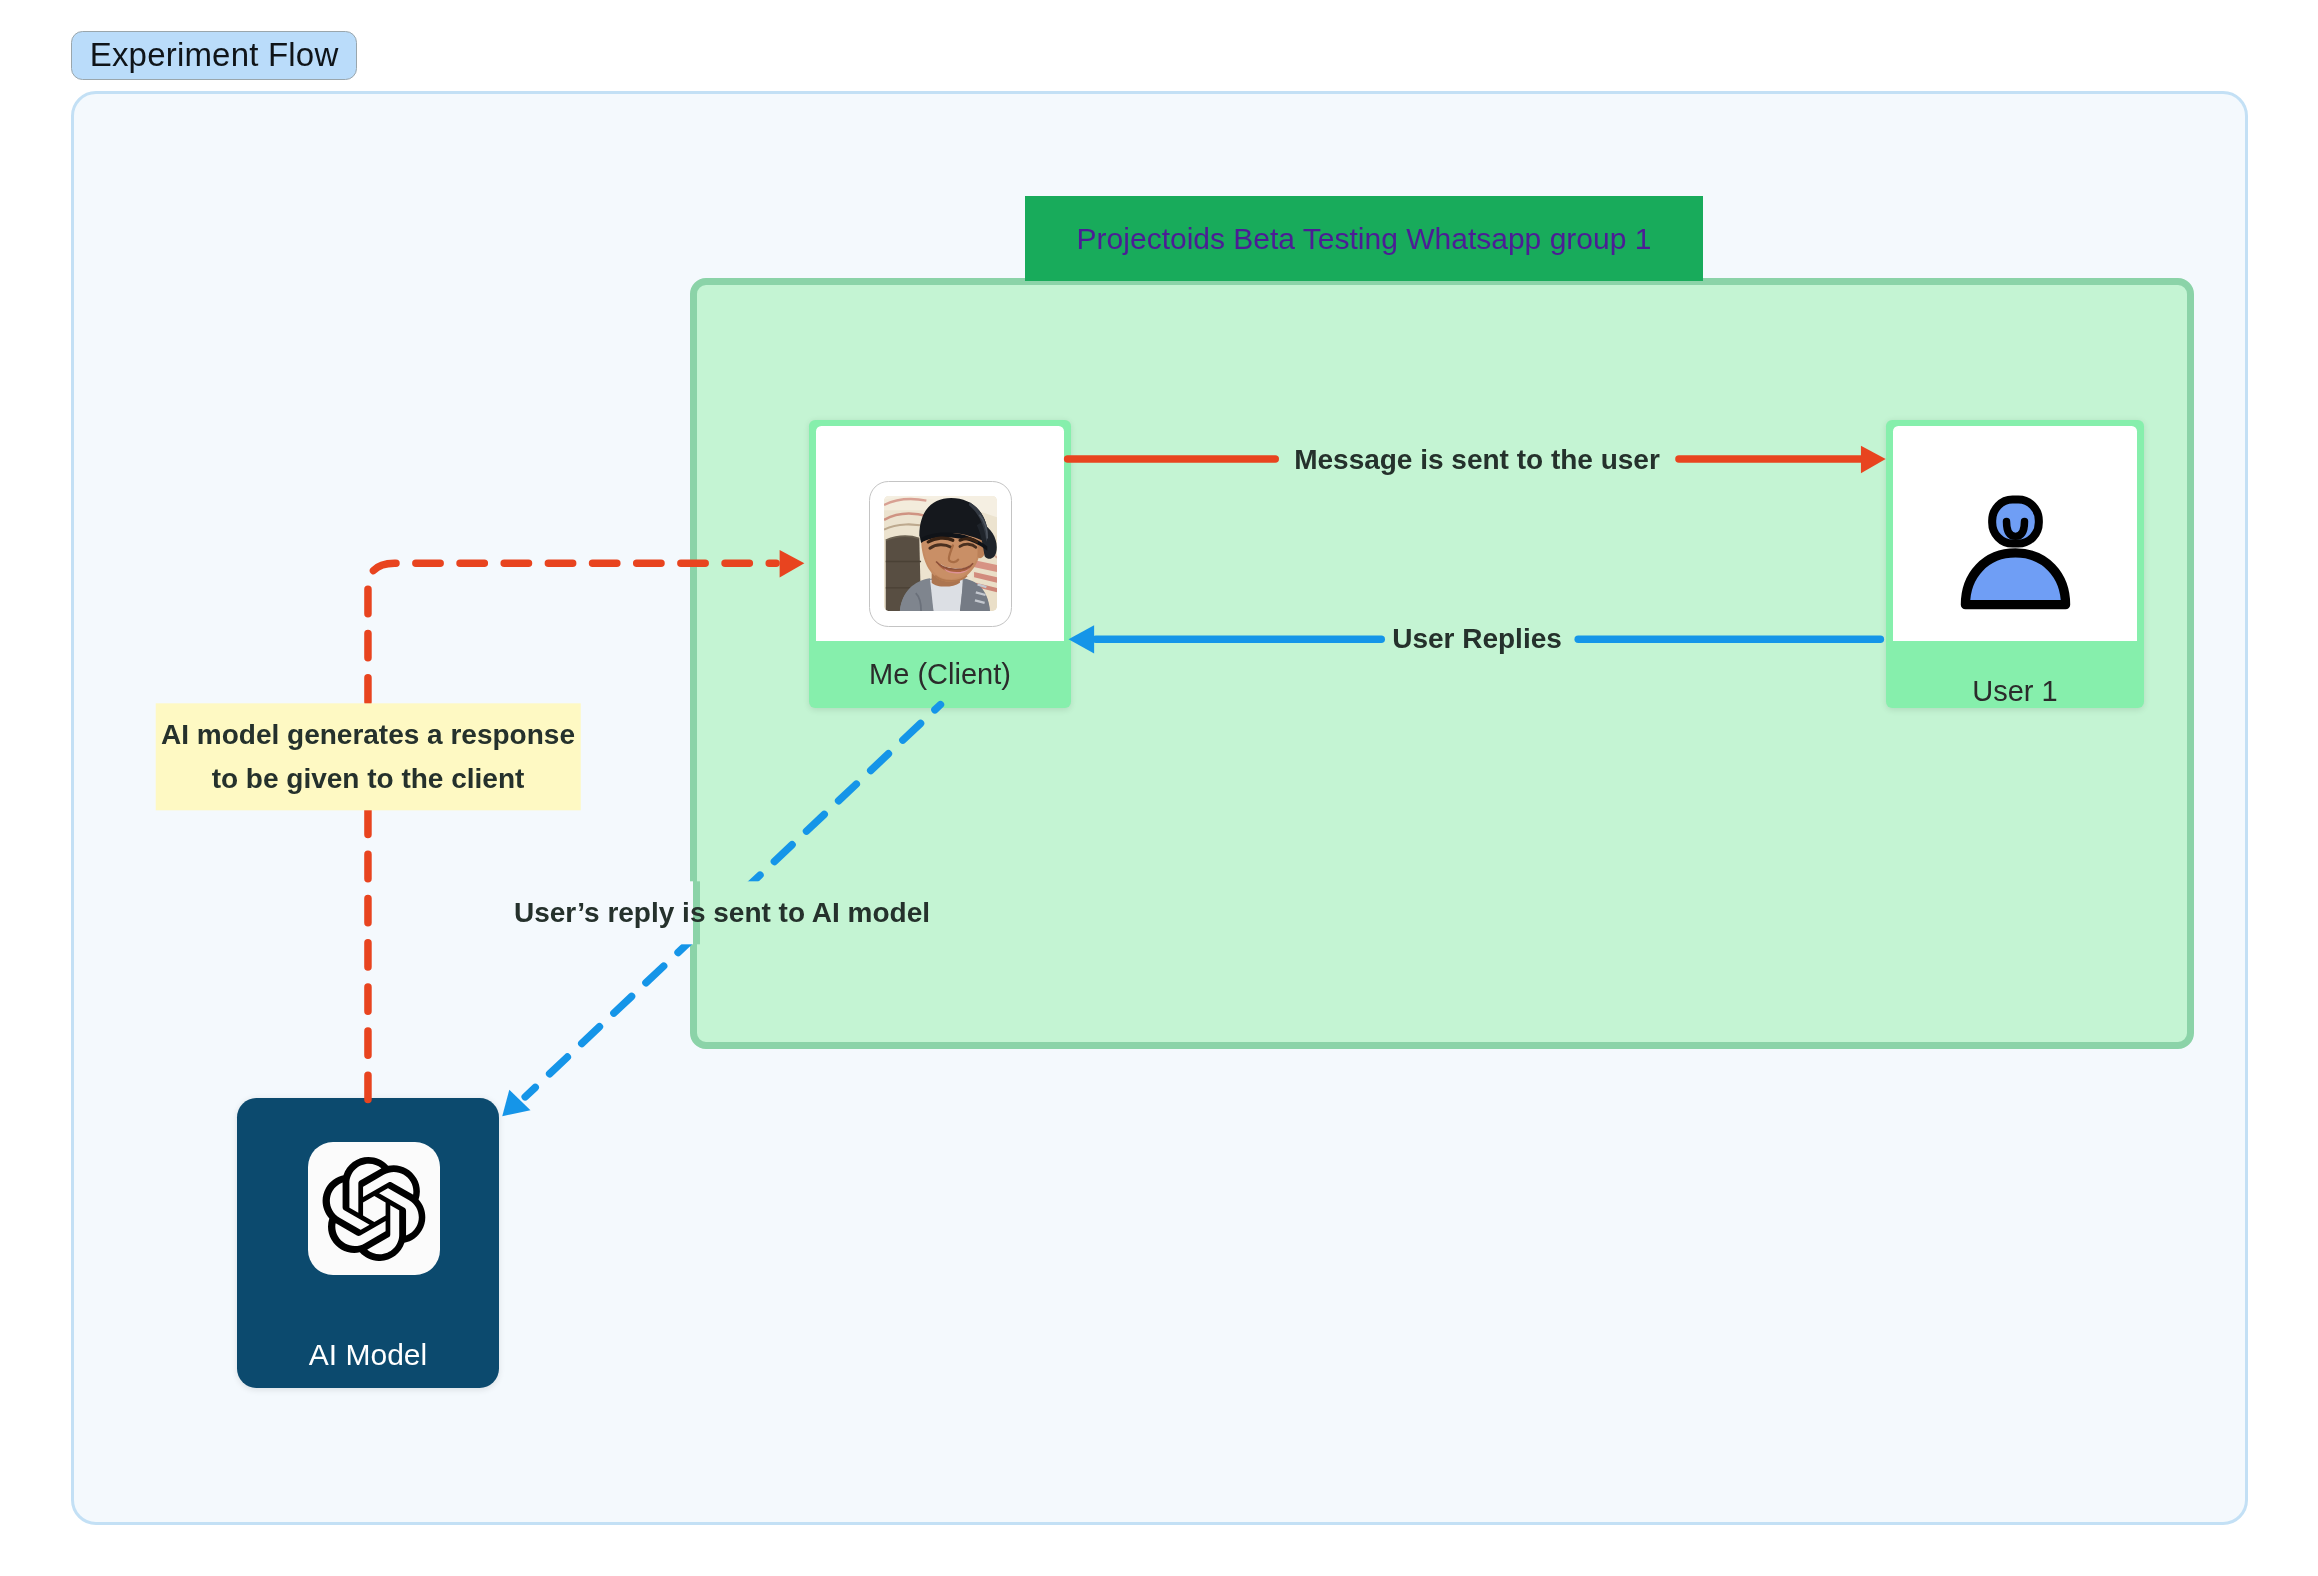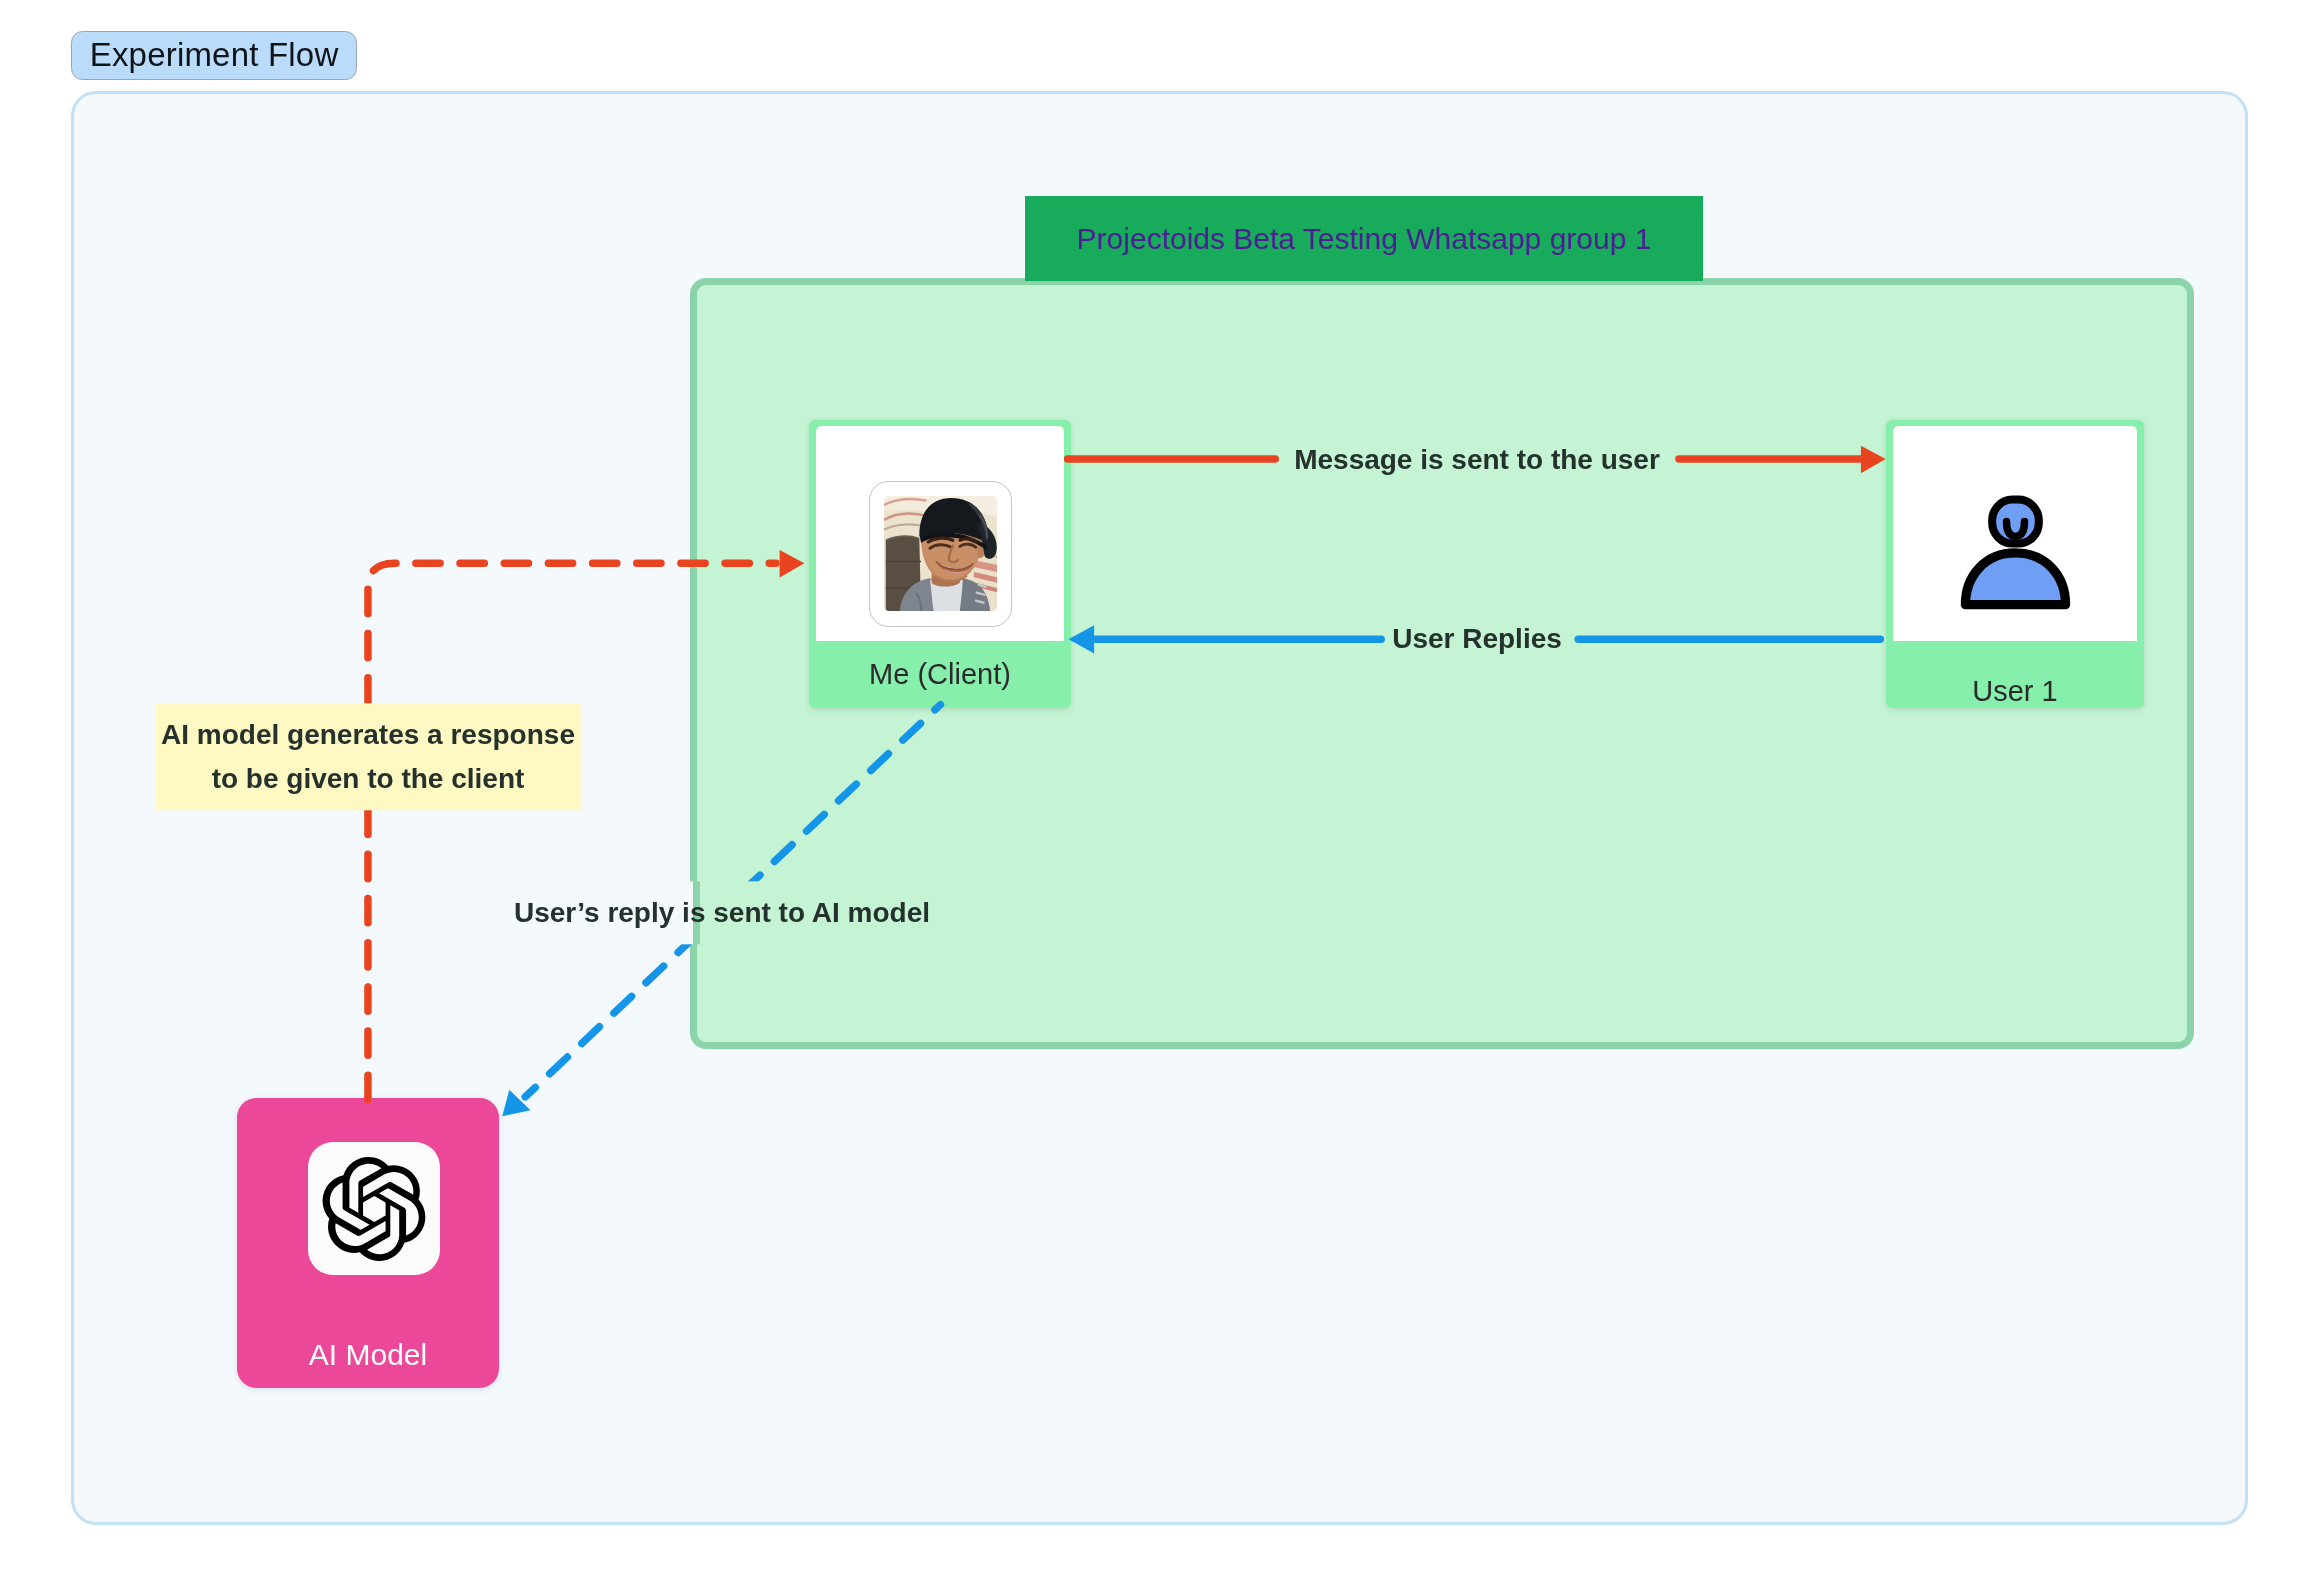--- a/index.html
+++ b/index.html
@@ -86,21 +86,21 @@
     display: flex; align-items: center; justify-content: center;
     font-size: 29px;
     color: #2b2b2b;
   }
   #card-me  { left: 809px; top: 400px; width: 262px; height: 288px; }
   #card-me .pic { height: 215px; }
   #card-user{ left: 1886px; top: 400px; width: 258px; height: 288px; gap: 33px; }
   #card-user .pic { height: 215px; align-items: flex-end; padding-bottom: 27px; box-sizing: border-box; }
   #card-ai {
     left: 237px; top: 1078px; width: 262px; height: 290px;
-    background: #ec4899; border-radius: 19.4px; padding: 0;
+    background: #0c4a6e; border-radius: 19.4px; padding: 0;
     align-items: center; justify-content: center;
   }
   #card-ai .logo-box {
     position: absolute; left: 71px; top: 44px;
     width: 132px; height: 133px;
     background: #fbfbfb; border-radius: 25px;
     display: flex; align-items: center; justify-content: center;
   }
   #card-ai .cap { position: absolute; left: 0; top: 231px; height:51px; width: 100%; color:#ffffff; font-size: 30px;}
   .photo-frame {

